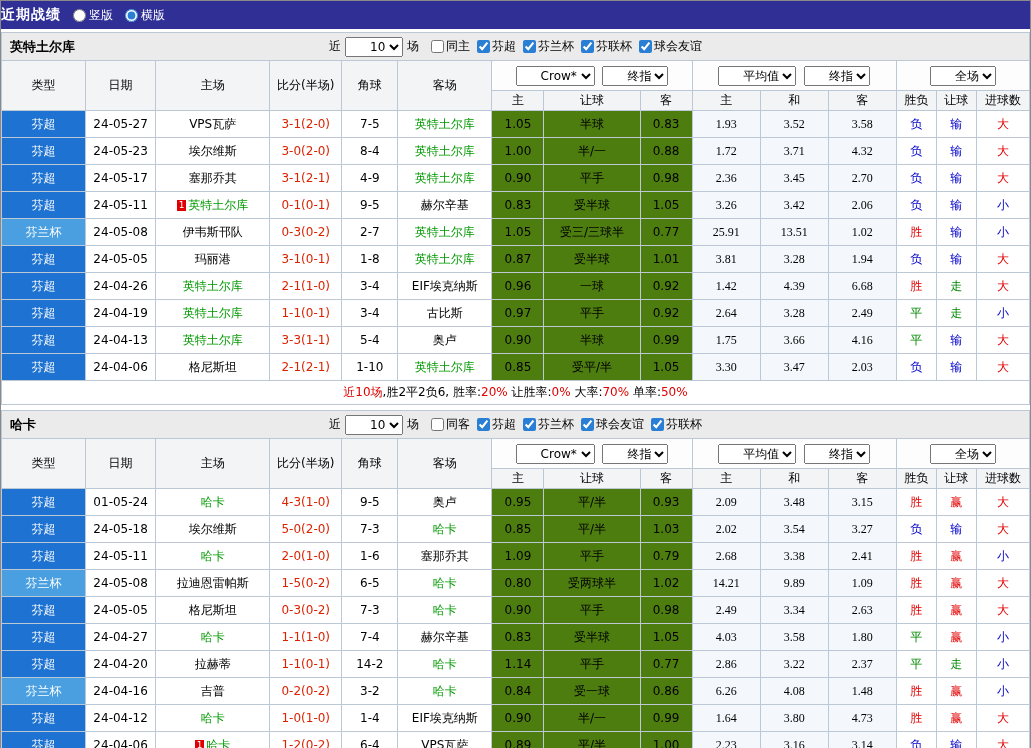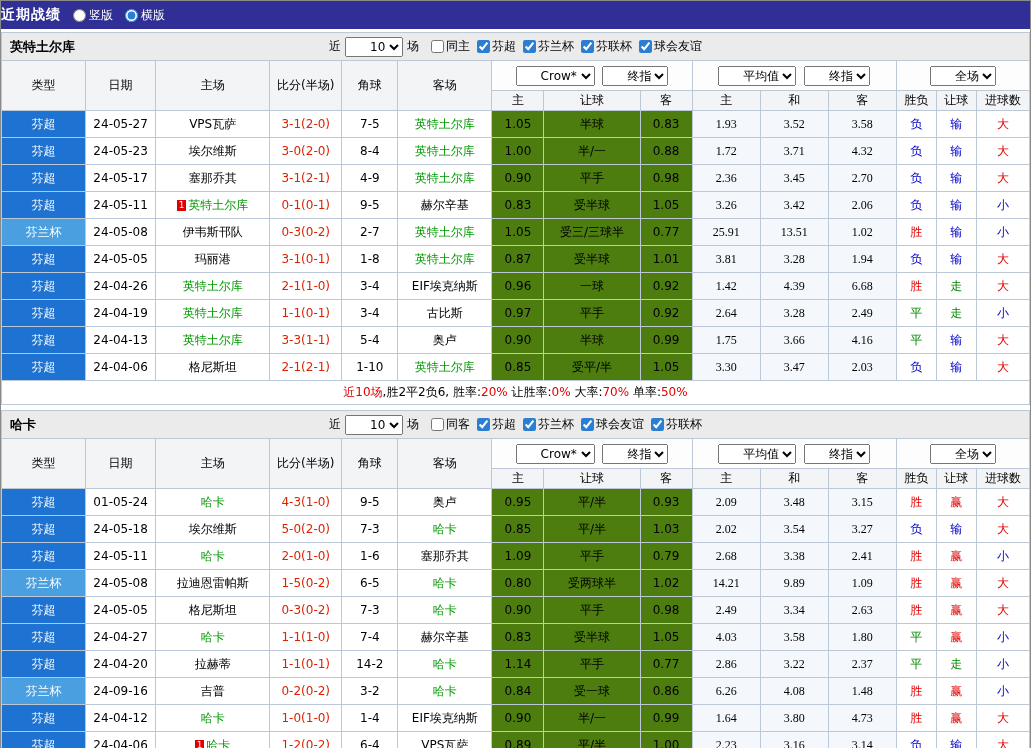--- a/index.html
+++ b/index.html
@@ -537,21 +537,21 @@
     <td class="c-ah">0.77</td>
     <td class="c-euro">2.86</td>
     <td class="c-euro">3.22</td>
     <td class="c-euro">2.37</td>
     <td class="r-green">平</td>
     <td class="r-green">走</td>
     <td class="r-blue">小</td>
   </tr>
           <tr>
     <td class="lg-cup">芬兰杯</td>
-    <td>24-09-16</td>
+    <td>24-04-16</td>
     <td><span>吉普</span></td>
     <td class="score-cell">0-2(0-2)</td>
     <td>3-2</td>
     <td><span class="focus">哈卡</span></td>
     <td class="c-ah">0.84</td>
     <td class="c-ah">受一球</td>
     <td class="c-ah">0.86</td>
     <td class="c-euro">6.26</td>
     <td class="c-euro">4.08</td>
     <td class="c-euro">1.48</td>

